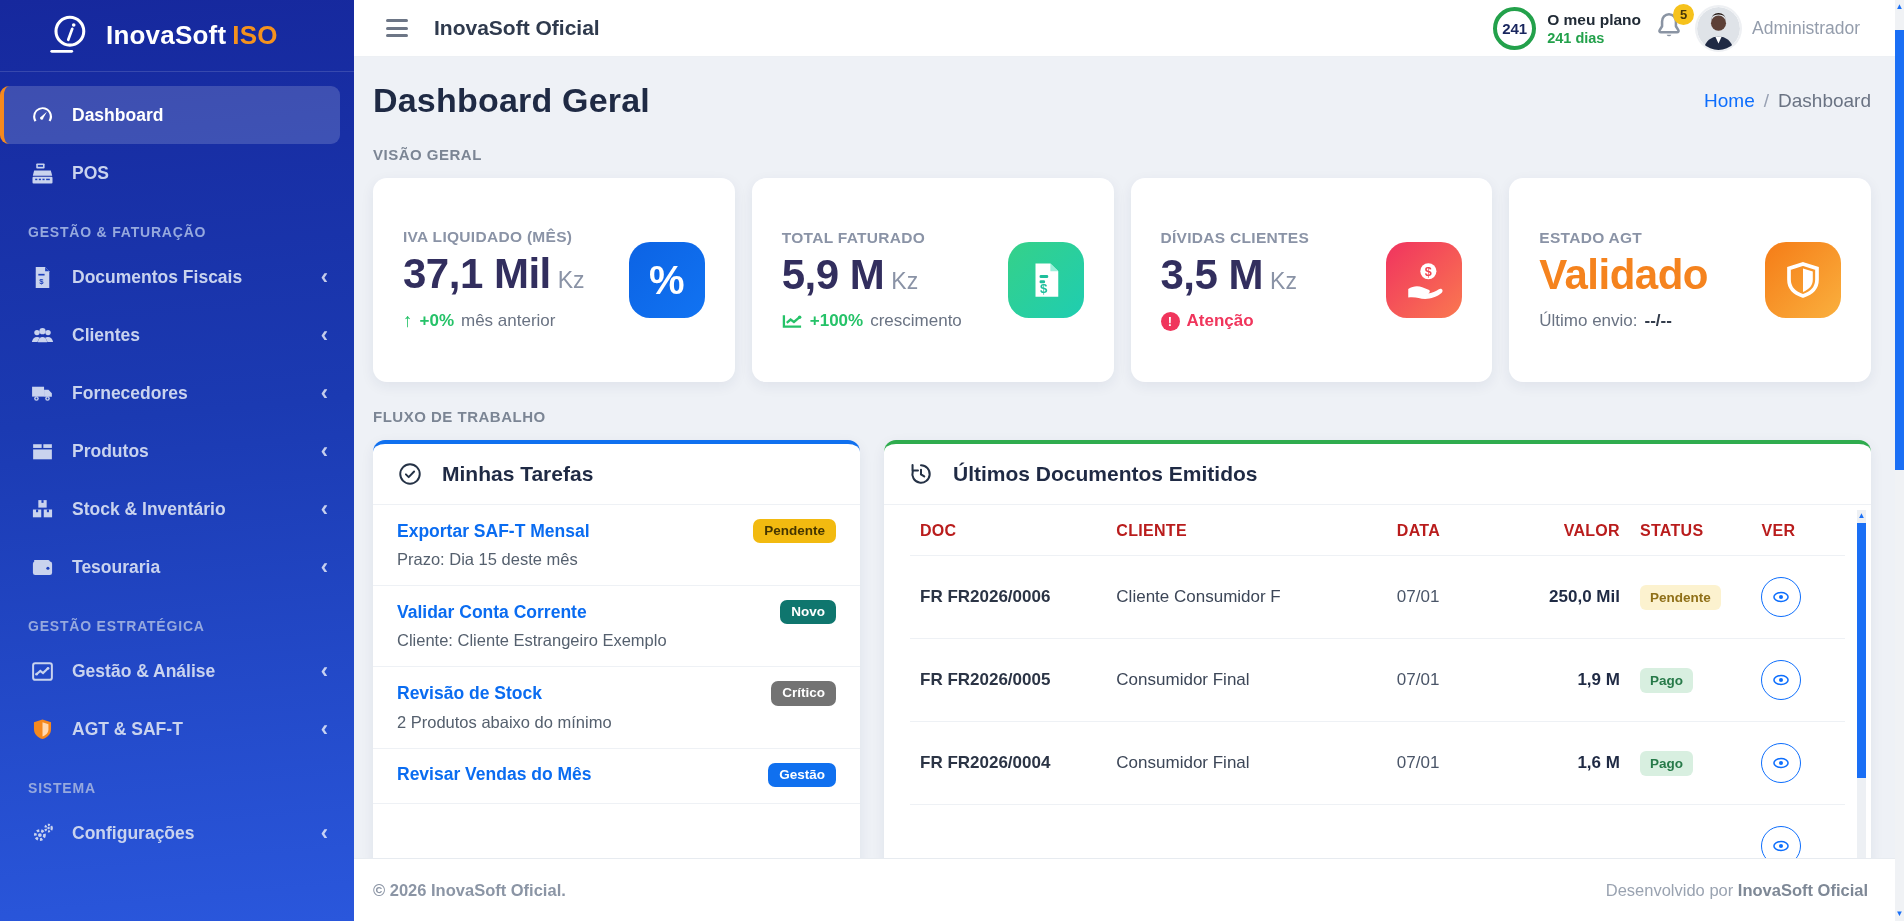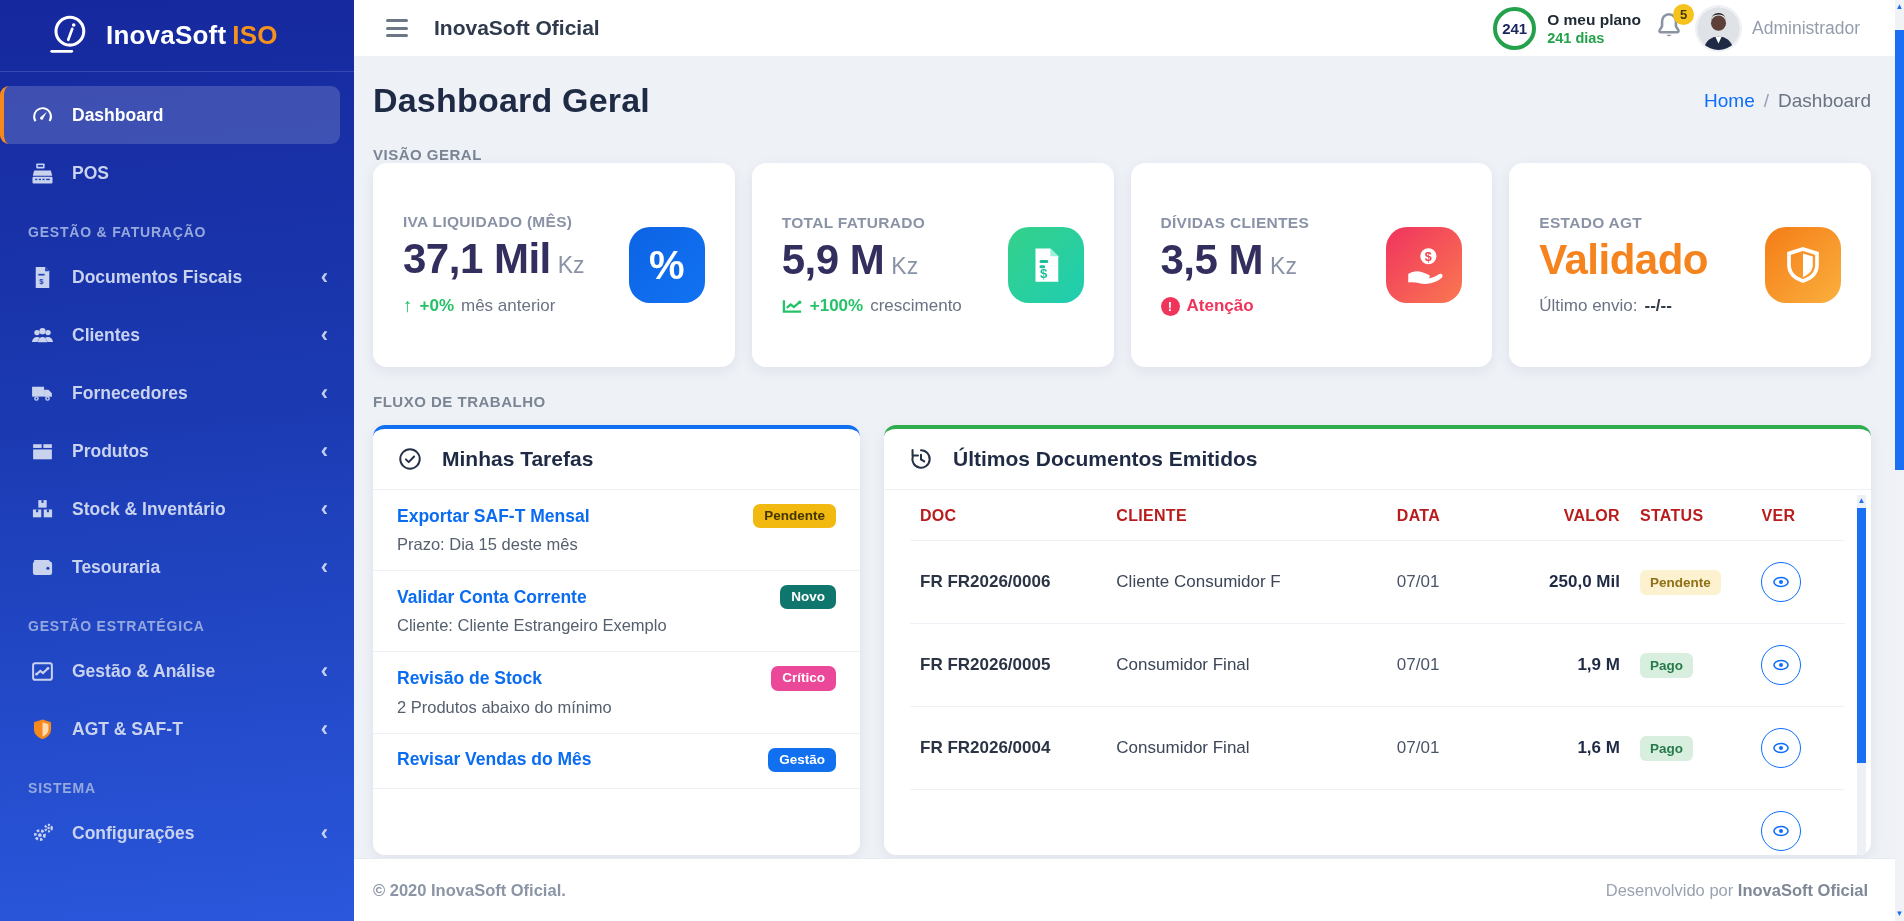--- a/index.html
+++ b/index.html
@@ -56,21 +56,21 @@
   
   .content { flex: 1; overflow: hidden; padding: 24px 33px 0 19px; position: relative; }
   .title-row { display: flex; align-items: center; }
   .page-title { font-size: 34px; font-weight: 600; color: #1f2a44; letter-spacing: .2px; }
   .breadcrumb { margin-left: auto; font-size: 19px; color: #6a7383; display: flex; gap: 9px; }
   .breadcrumb .bc-home { color: #0d6efd; text-decoration: none; cursor: pointer; }
   .breadcrumb .bc-sep { color: #98a1b3; }
   .section-label { margin-top: 26px; font-size: 15px; font-weight: 700; letter-spacing: .5px; color: #7b8594; }
 
   
-  .stats-row { display: grid; grid-template-columns: repeat(4, 1fr); gap: 17px; }
+  .stats-row { margin-top: 15px; display: grid; grid-template-columns: repeat(4, 1fr); gap: 17px; }
   .stat-card { background: #fff; border-radius: 14px; height: 204px; padding: 26px 30px;
     box-shadow: 0 4px 14px rgba(25,40,90,.07); display: flex; align-items: center; justify-content: space-between; }
   .stat-label { font-size: 15.5px; font-weight: 700; letter-spacing: .3px; color: #8a93a6; }
   .stat-value { margin-top: 4px; font-size: 42px; font-weight: 800; color: #322e5e; letter-spacing: -.5px; }
   .stat-value .unit { font-size: 23px; font-weight: 400; color: #8a93a6; letter-spacing: 0; margin-left: 7px; }
   .stat-value.orange { color: #f5831e; }
   .stat-sub { margin-top: 12px; font-size: 17px; color: #6a7383; display: flex; align-items: center; gap: 7px; }
   .tr-green { color: #25c268; font-weight: 700; }
   .tr-red { color: #f0355c; font-weight: 700; }
   .tr-bold { color: #333c4b; font-weight: 700; }
@@ -94,21 +94,21 @@
   .wcard-header { display: flex; align-items: center; gap: 19px; padding: 17px 24px;
     border-bottom: 1px solid #eef1f5; font-size: 21px; font-weight: 700; color: #1f2a44; }
   .wcard-header svg { width: 26px; height: 26px; }
 
   .task-item { padding: 14px 24px 16px; border-bottom: 1px solid #eef1f5; }
   .task-top { display: flex; align-items: center; justify-content: space-between; }
   .task-title { color: #0a6cf1; font-size: 17.5px; font-weight: 700; cursor: pointer; }
   .badge { border-radius: 7px; padding: 4px 11px; font-size: 13.5px; font-weight: 700; line-height: 1.2; }
   .badge-pendente { background: #f2ba10; color: #443500; }
   .badge-novo     { background: #0f766e; color: #fff; }
-  .badge-critico  { background: #ec4899; color: #fff; }
+  .badge-critico  { background: #737373; color: #fff; }
   .badge-gestao   { background: #1070ef; color: #fff; }
   .task-sub { margin-top: 7px; font-size: 16.5px; color: #55606e; }
 
   .docs-body { padding: 0 26px; }
   table { width: 100%; border-collapse: collapse; }
   th { text-align: left; font-size: 16px; font-weight: 700; color: #b91c1c; letter-spacing: .3px; padding: 17px 10px 15px; }
   th.col-valor { text-align: right; }
   td { padding: 21px 10px; border-top: 1px solid #eef1f5; font-size: 17px; vertical-align: middle; }
   td.cell-doc { font-weight: 700; color: #2b3445; }
   td.cell-cliente { color: #3c4657; }
@@ -594,21 +594,21 @@
           </div>
           <div class="docs-scroll">
             <div class="sb-arr">▲</div>
             <div class="sb-thumb"></div>
           </div>
         </div>
       </div>
     </div>
 
     <footer class="footer">
-      <div class="footer-left">© 2020 InovaSoft Oficial.</div>
+      <div class="footer-left">© 2026 InovaSoft Oficial.</div>
       <div class="footer-right">
         <span>Desenvolvido por </span><b>InovaSoft Oficial</b>
       </div>
     </footer>
   </div>
 
   <div class="win-scroll">
     <div class="sb-arr-top">▲</div>
     <div class="sb-thumb"></div>
     <div class="sb-arr-bottom">▼</div>

